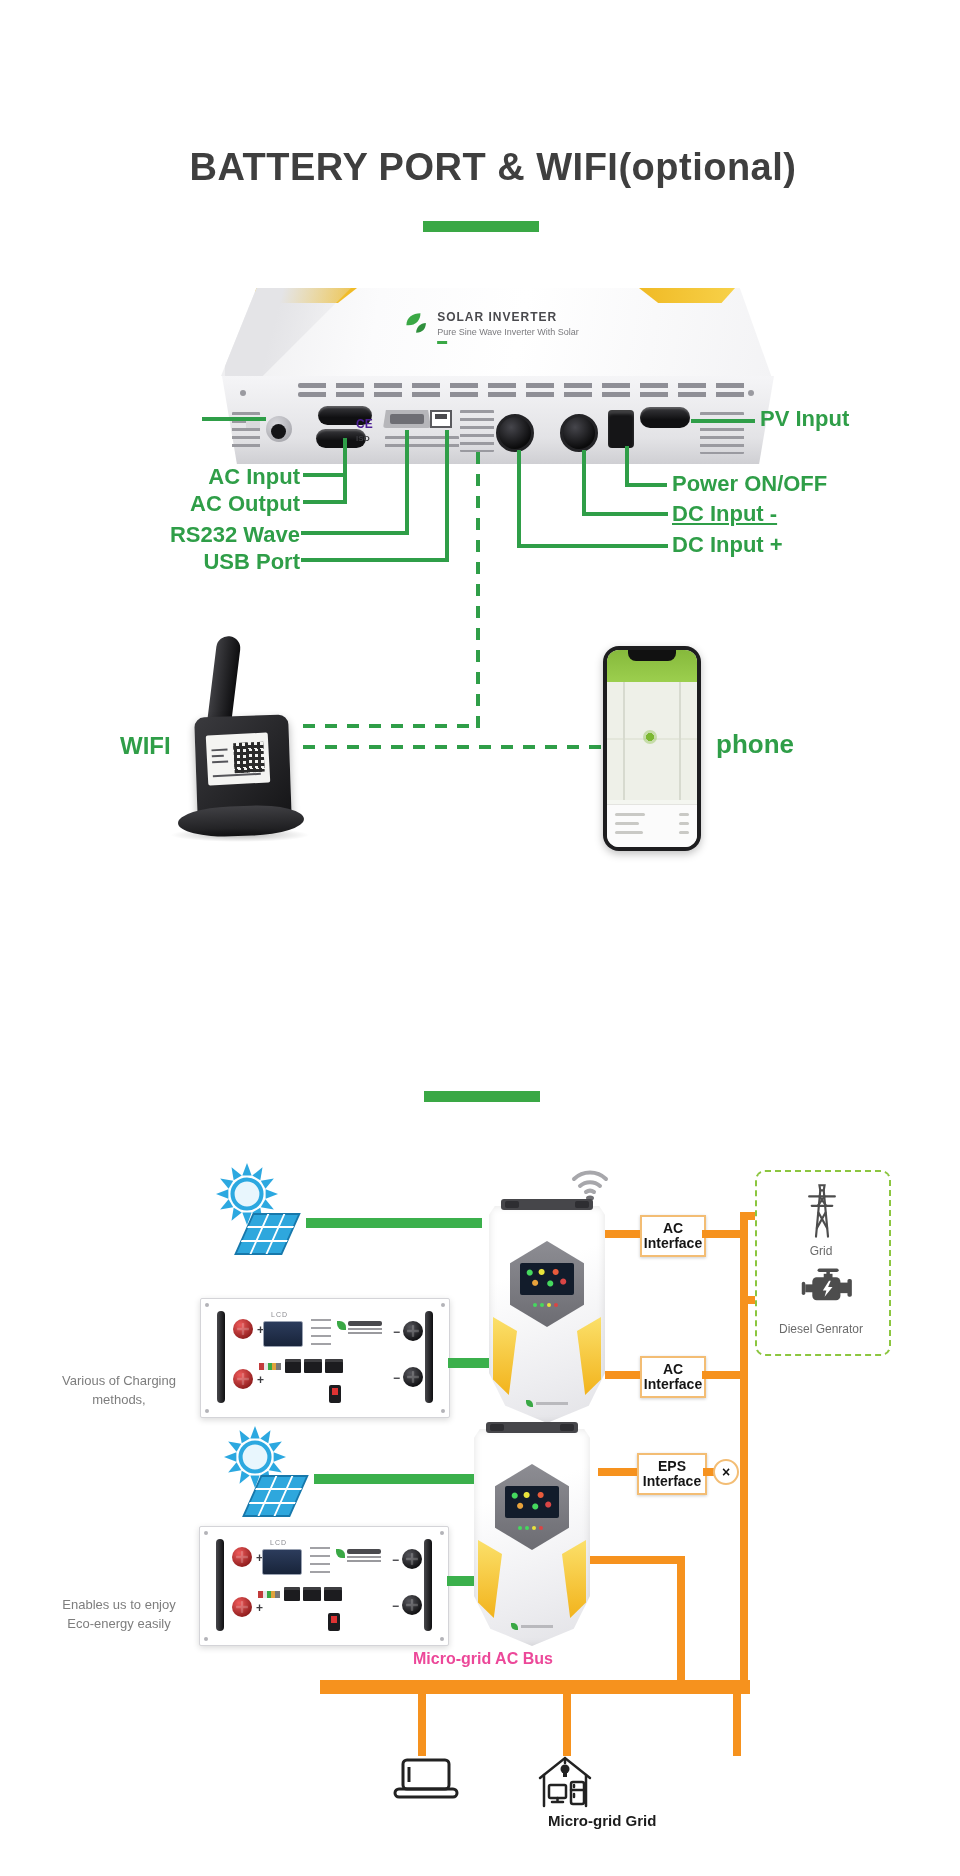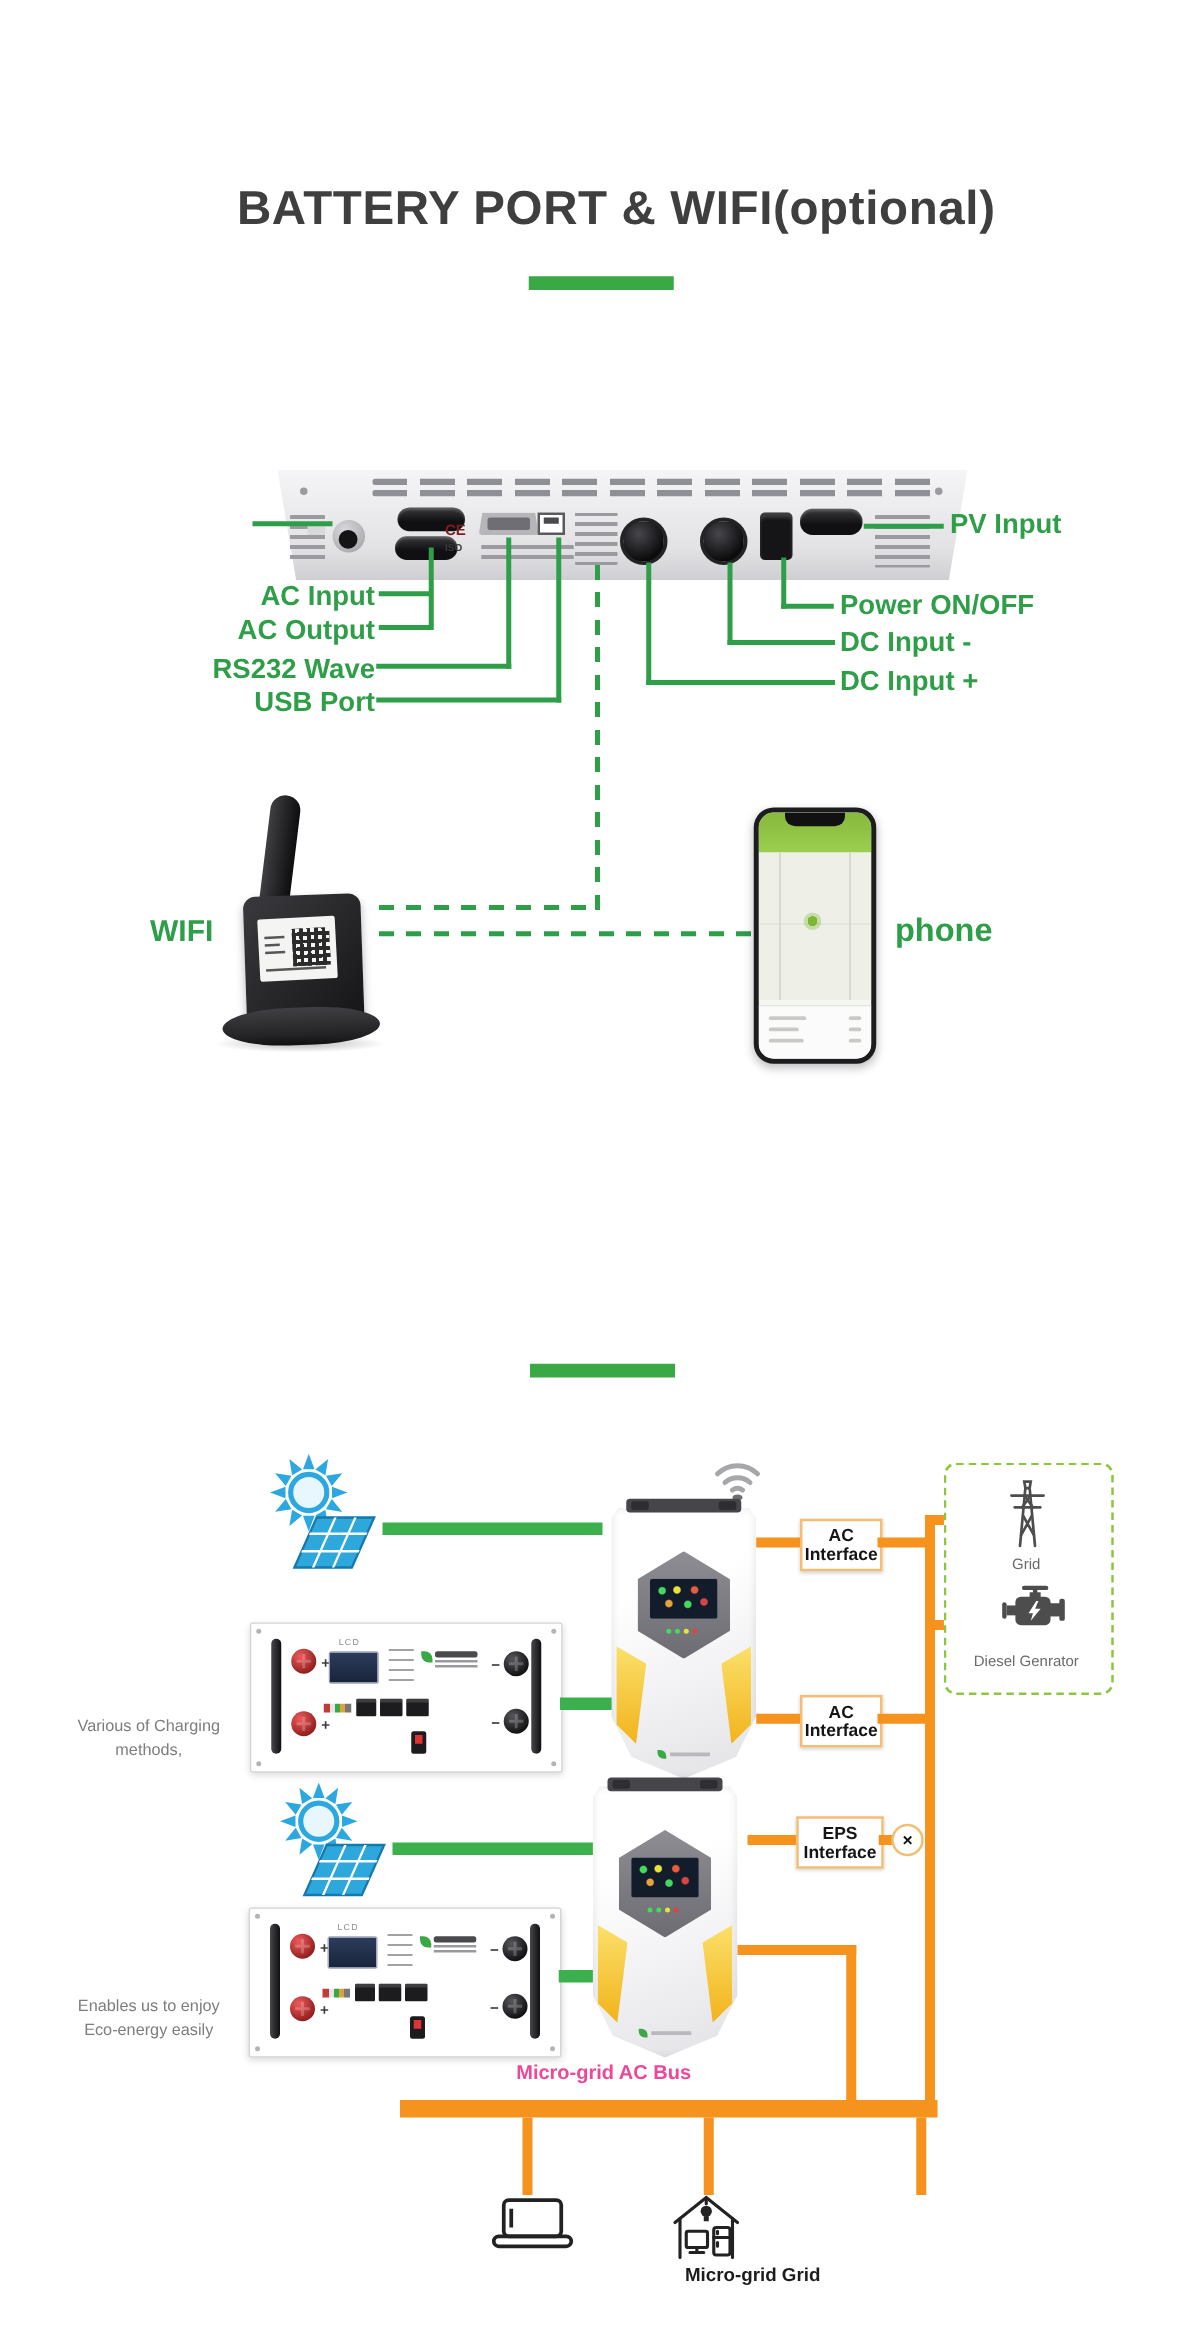--- a/index.html
+++ b/index.html
@@ -119,39 +119,57 @@
       font-weight:bold;font-size:14px;color:#111;}
 </style>
 </head>
 <body>
 
 <div class="page">
 
   <div class="abs sec-title" style="top:146px;left:0;">BATTERY PORT &amp; WIFI(optional)</div>
   <div class="abs bar" style="left:423px;top:221px;width:116px;height:11px;"></div>
 
+  <div class="abs topface" style="left:205px;top:288px;width:572px;height:88px;">
+    <div class="abs" style="left:46px;top:0;width:106px;height:15px;background:linear-gradient(90deg,#f7d149,#f0ba25);clip-path:polygon(0 0,100% 0,82% 100%,16% 100%);"></div>
+    <div class="abs" style="right:42px;top:0;width:96px;height:15px;background:linear-gradient(90deg,#f0ba25,#f7d149);clip-path:polygon(0 0,100% 0,86% 100%,20% 100%);"></div>
+    <div class="abs" style="left:20px;top:0;width:210px;height:100%;background:linear-gradient(105deg,#e4e4e7 25%,rgba(0,0,0,0) 65%);clip-path:polygon(0 0,60% 0,18% 100%,0 100%);"></div>
+    <div class="abs" style="left:50%;top:22px;transform:translateX(-50%);display:flex;gap:8px;align-items:flex-start;">
+      <span>
+        <svg viewBox="0 0 24 24" width="26" height="26">
+            <path d="M3 14 C3 7 9 3 16 3 C16 10 11 15 3 14 Z" fill="#3aa845"></path>
+            <path d="M12 21 C12 16 16 12 21 12 C21 17 18 21 12 21 Z" fill="#2f8f3c"></path>
+          </svg>
+      </span>
+      <span>
+        <div style="font-size:12px;font-weight:bold;color:#4a4a4e;letter-spacing:1px;">SOLAR INVERTER</div>
+        <div style="font-size:9px;color:#7a7a7e;margin-top:3px;">Pure Sine Wave Inverter With Solar</div>
+        <div style="width:10px;height:3px;background:#3aa845;margin-top:4px;"></div>
+      </span>
+    </div>
+  </div>
 
   <div class="abs frontface" style="left:222px;top:376px;width:552px;height:88px;"></div>
   <div class="abs" style="left:240px;top:390px;width:6px;height:6px;border-radius:50%;background:#9a9aa0;"></div>
   <div class="abs" style="left:748px;top:390px;width:6px;height:6px;border-radius:50%;background:#9a9aa0;"></div>
   <div class="abs" style="left:298px;top:383px;width:450px;">
     <div class="slatrow"></div>
       <div class="slatrow"></div>
   </div>
   <div class="abs vs" style="left:232px;top:412px;width:28px;height:40px;"></div>
   <div class="abs vs" style="left:385px;top:436px;width:74px;height:16px;"></div>
   <div class="abs vs" style="left:460px;top:410px;width:34px;height:42px;"></div>
   <div class="abs vs" style="left:700px;top:412px;width:44px;height:42px;"></div>
 
   <div class="abs" style="left:246px;top:419px;width:14px;height:9px;background:#d9d9dc;"></div>
   <div class="abs" style="left:266px;top:416px;width:26px;height:26px;border-radius:50%;background:radial-gradient(circle at 38% 32%,#d9d9dd,#9c9ca2);"></div>
   <div class="abs" style="left:271px;top:424px;width:15px;height:15px;border-radius:50%;background:#141416;"></div>
   <div class="abs blackoval" style="left:318px;top:406px;width:54px;height:19px;"></div>
   <div class="abs blackoval" style="left:316px;top:429px;width:50px;height:19px;"></div>
-  <div class="abs" style="left:356px;top:417px;font-size:12px;font-weight:bold;color:#7f1d1d;">CE</div>
+  <div class="abs" style="left:356px;top:417px;font-size:12px;font-weight:bold;color:#4c1d95;">CE</div>
   <div class="abs" style="left:356px;top:434px;font-size:8px;font-weight:bold;color:#3a3a3e;">ISO</div>
   <div class="abs" style="left:383px;top:410px;width:48px;height:18px;background:#b6b6ba;border-radius:3px;clip-path:polygon(6% 0,94% 0,100% 100%,0 100%);">
     <div class="abs" style="left:7px;top:4px;width:34px;height:10px;background:#6e6e74;border-radius:2px;"></div>
   </div>
   <div class="abs" style="left:430px;top:410px;width:22px;height:18px;background:#fff;border:2px solid #5a5a5e;box-sizing:border-box;">
     <div class="abs" style="left:3px;top:2px;width:12px;height:5px;background:#4a4a4e;"></div>
   </div>
   <div class="abs dcround" style="left:496px;top:414px;width:38px;height:38px;"></div>
   <div class="abs dcround" style="left:560px;top:414px;width:38px;height:38px;"></div>
   <div class="abs" style="left:608px;top:410px;width:26px;height:38px;background:#151517;border-radius:4px;box-shadow:inset 0 4px 3px rgba(255,255,255,.18);"></div>
@@ -174,21 +192,21 @@
   <div class="abs aline" style="left:301px;top:558px;width:148px;height:4px;"></div>
   <div class="abs aline" style="left:445px;top:430px;width:4px;height:132px;"></div>
 
   <div class="abs glabel" style="left:760px;top:406px;">PV Input</div>
   <div class="abs aline" style="left:691px;top:419px;width:64px;height:4px;"></div>
 
   <div class="abs glabel" style="left:672px;top:471px;">Power ON/OFF</div>
   <div class="abs aline" style="left:625px;top:446px;width:4px;height:41px;"></div>
   <div class="abs aline" style="left:625px;top:483px;width:42px;height:4px;"></div>
 
-  <div class="abs glabel" style="left:672px;top:501px;">DC Input -</div>
+  <div class="abs glabel" style="left:672px;top:501px;text-decoration:underline;">DC Input -</div>
   <div class="abs aline" style="left:582px;top:450px;width:4px;height:66px;"></div>
   <div class="abs aline" style="left:582px;top:512px;width:86px;height:4px;"></div>
 
   <div class="abs glabel" style="left:672px;top:532px;">DC Input +</div>
   <div class="abs aline" style="left:517px;top:450px;width:4px;height:98px;"></div>
   <div class="abs aline" style="left:517px;top:544px;width:151px;height:4px;"></div>
 
   <div class="abs dashv" style="left:476px;top:452px;height:276px;"></div>
   <div class="abs dashh" style="left:303px;top:724px;width:176px;"></div>
   <div class="abs dashh" style="left:303px;top:745px;width:300px;"></div>

